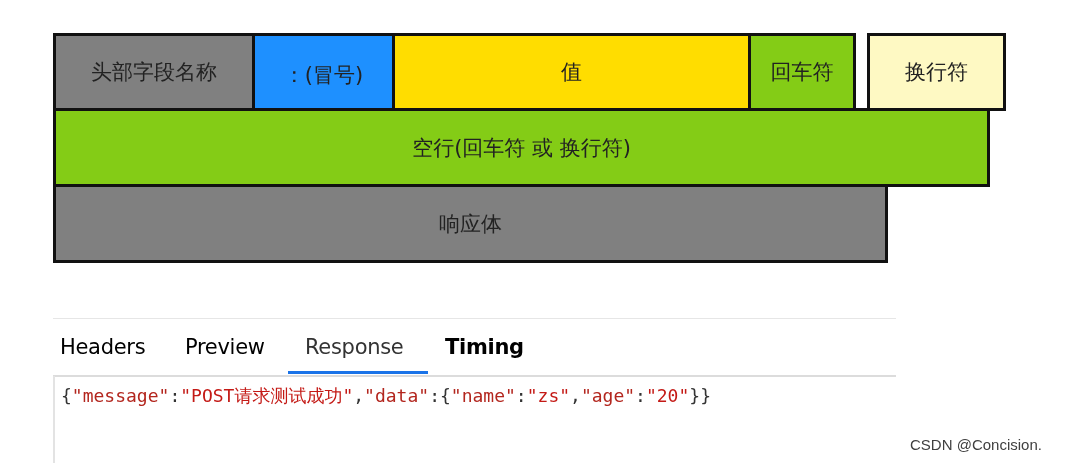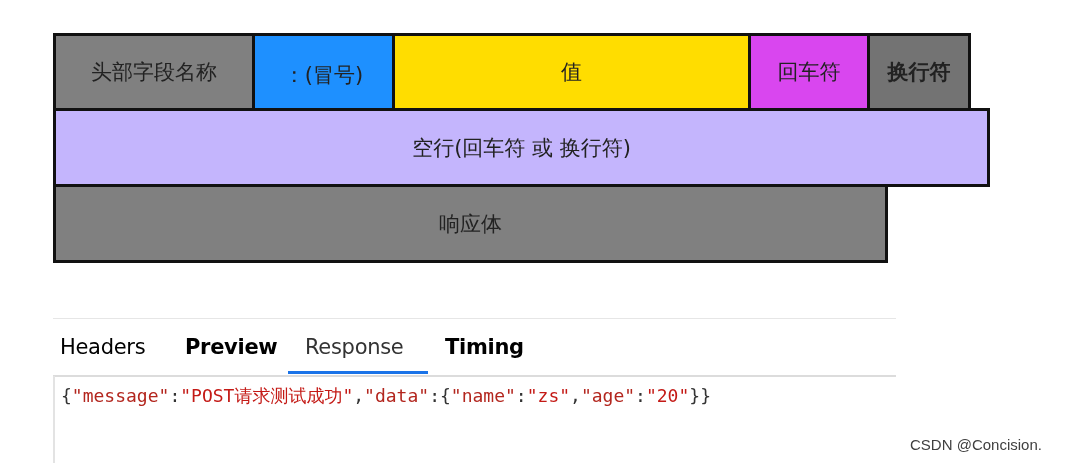--- a/index.html
+++ b/index.html
@@ -1,21 +1,21 @@
 <!DOCTYPE html>
 <html><head>
 <meta charset="utf-8">
 <style>
   html, body { margin:0; padding:0; background:#ffffff; }
   body { width:1087px; height:463px; position:relative; overflow:hidden; font-family:"DejaVu Sans", sans-serif; }
   .diagram { position:absolute; left:53px; top:33px; width:937px; height:230px; }
   .row { position:absolute; left:0; box-sizing:border-box;text-align:right; }
   .cell { position:absolute; top:0; box-sizing:border-box; border:3px solid #111; display:flex; align-items:center; justify-content:center; font-size:21px; color:#222; }
   .row1 { top:0; height:78px; width:937px; }
-  .row2 { top:75px; height:79px; width:937px; border:3px solid #111; background:#c4b5fd; display:flex; align-items:center; justify-content:center; font-size:21px; color:#222; }
+  .row2 { top:75px; height:79px; width:937px; border:3px solid #111; background:#84cc16; display:flex; align-items:center; justify-content:center; font-size:21px; color:#222; }
   .row3 { top:151px; height:79px; width:835px; border:3px solid #111; background:#808080; display:flex; align-items:center; justify-content:center; font-size:21px; color:#222; }
   .devtools { position:absolute; left:53px; top:318px; width:843px; height:145px; }
   .tabbar { position:absolute; left:0; top:0; width:843px; height:56px; border-top:1px solid #e6e6e6; border-bottom:2px solid #dcdcdc; background:#fff; }
   .tab { position:absolute; top:16px; font-size:21px; color:#000000; font-family:"DejaVu Sans", sans-serif; letter-spacing:-0.3px; }
   .tab.active { color:#333; }
   .tab-underline { position:absolute; left:235px; top:52px; width:140px; height:3px; background:#1a73e8; }
   .content { position:absolute; left:0; top:58px; width:843px; height:87px; border-left:2px solid #e3e3e3; }
   .json { position:absolute; left:6px; top:8px; font-family:"DejaVu Sans Mono", monospace; font-size:18px; white-space:pre; }
   .p { color:#333; }
   .k { color:#b3261e; }
@@ -29,39 +29,39 @@
   <div class="row row1">
     <div class="cell" style="left:0;width:202px;height:78px;background:#808080;">
       <span>头部字段名称</span>
     </div>
     <div class="cell" style="left:199px;width:143px;height:84px;background:#1e90ff;">
       <span>：(冒号)</span>
     </div>
     <div class="cell" style="left:339px;width:359px;height:78px;background:#ffdd00;">
       <span>值</span>
     </div>
-    <div class="cell" style="left:695px;width:122px;height:78px;background:#d946ef;">
+    <div class="cell" style="left:695px;width:108px;height:78px;background:#84cc16;">
       <span>回车符</span>
     </div>
-    <div class="cell" style="left:814px;width:104px;height:78px;background:#737373;font-weight:bold;">
+    <div class="cell" style="left:814px;width:139px;height:78px;background:#fef9c3;">
       <span>换行符</span>
     </div>
   </div>
   <div class="row row2">
     <span>空行(回车符 或 换行符)</span>
   </div>
   <div class="row row3">
     <span>响应体</span>
   </div>
 </div>
 
 <div class="devtools">
   <div class="tabbar">
     <span class="tab" style="left:7px;">Headers</span>
-    <span class="tab" style="left:132px;font-weight:bold;">Preview</span>
+    <span class="tab" style="left:132px;">Preview</span>
     <span class="tab active" style="left:252px;">Response</span>
     <span class="tab" style="left:392px;font-weight:bold;">Timing</span>
     <div class="tab-underline"></div>
   </div>
   <div class="content">
     <div class="json"><span class="p">{</span><span class="k">"message"</span><span class="p">:</span><span class="s">"POST请求测试成功"</span><span class="p">,</span><span class="k">"data"</span><span class="p">:</span><span class="p">{</span><span class="k">"name"</span><span class="p">:</span><span class="s">"zs"</span><span class="p">,</span><span class="k">"age"</span><span class="p">:</span><span class="s">"20"</span><span class="p">}}</span></div>
   </div>
 </div>
 
 <div class="watermark">CSDN @Concision.</div>

